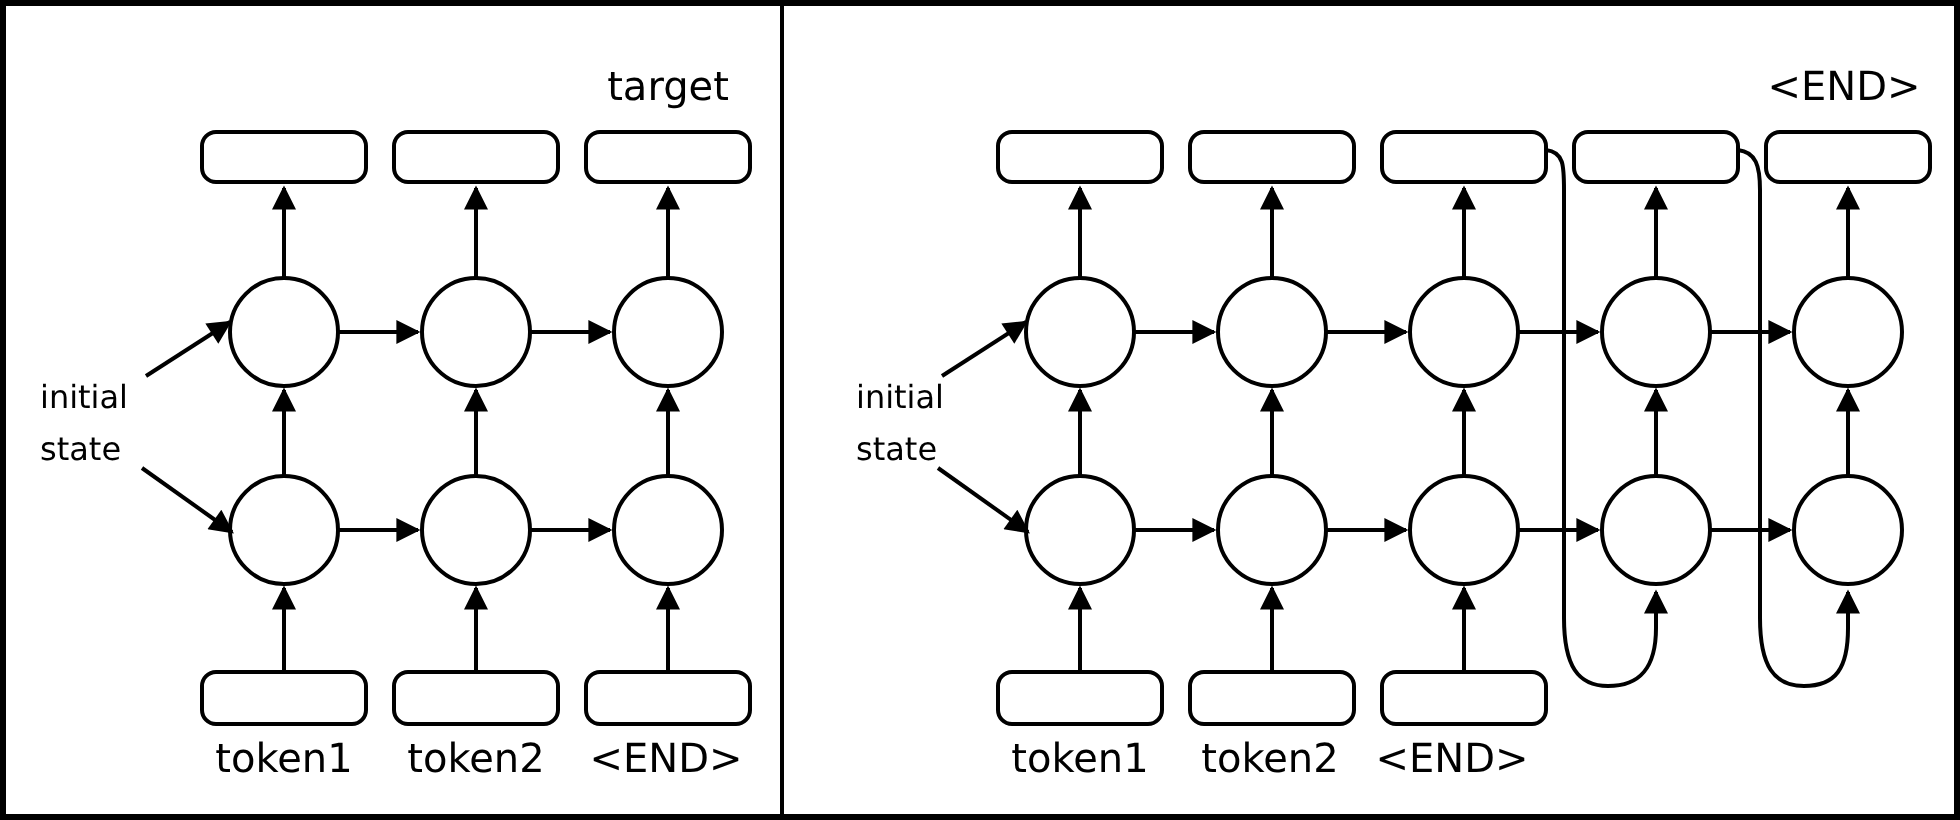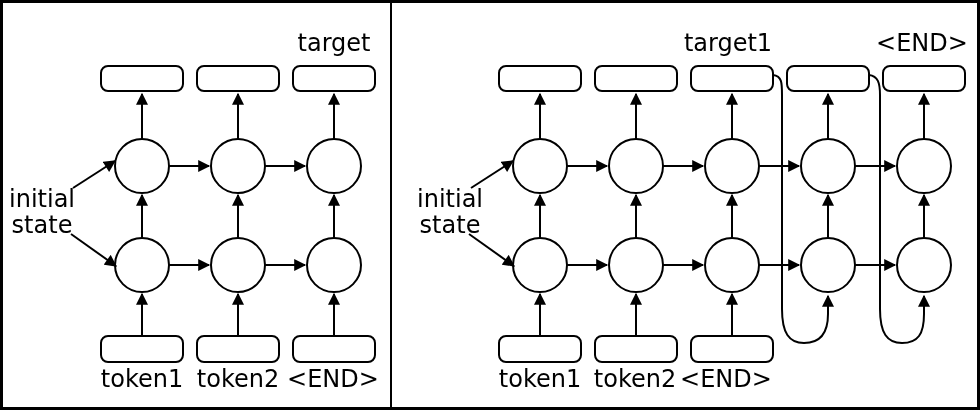--- a/index.html
+++ b/index.html
@@ -20,33 +20,33 @@
     background: #000000;
   }
   svg.canvas {
     position: absolute;
     left: 0; top: 0;
     width: 980px; height: 410px;
   }
   .lbl {
     position: absolute;
     transform: translateX(-50%);
-    font-size: 24px;
+    font-size: 20px;
     line-height: 24px;
     color: #000000;
     text-align: center;
     white-space: nowrap;
   }
   .init-block {
     position: absolute;
     transform: translateX(-50%);
-    font-size: 24px;
+    font-size: 16px;
     line-height: 26px;
     color: #000000;
-    text-align: center;
+    text-align: left;
     white-space: nowrap;
   }
 </style>
 </head>
 <body>
 
 <div class="stage">
 
   <svg class="canvas" viewBox="0 0 980 410" fill="none" stroke="#000000" stroke-width="2">
     <defs>
@@ -157,21 +157,20 @@
 
   <div class="lbl" style="left:331px; top:28px;">target</div>
   <div class="init-block" style="left:39px; top:183px;">
     <div>initial</div>
     <div>state</div>
   </div>
   <div class="lbl" style="left:139px; top:364px;">token1</div>
   <div class="lbl" style="left:235px; top:364px;">token2</div>
   <div class="lbl" style="left:330px; top:364px;">&lt;END&gt;</div>
 
-  <div class="lbl" style="left:725px; top:28px;">target1</div>
   <div class="lbl" style="left:919px; top:28px;">&lt;END&gt;</div>
   <div class="init-block" style="left:447px; top:183px;">
     <div>initial</div>
     <div>state</div>
   </div>
   <div class="lbl" style="left:537px; top:364px;">token1</div>
   <div class="lbl" style="left:632px; top:364px;">token2</div>
   <div class="lbl" style="left:723px; top:364px;">&lt;END&gt;</div>
 
 </div>

